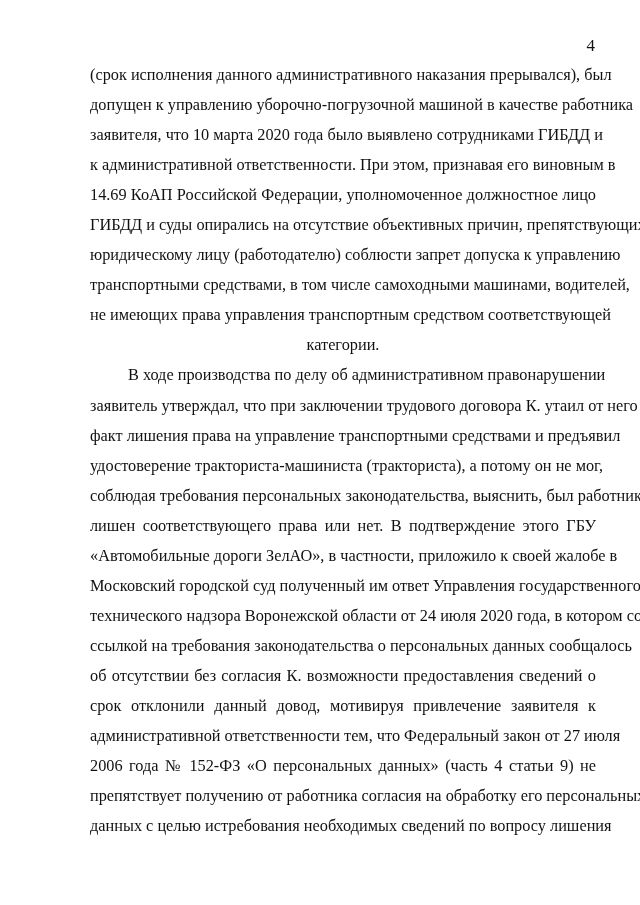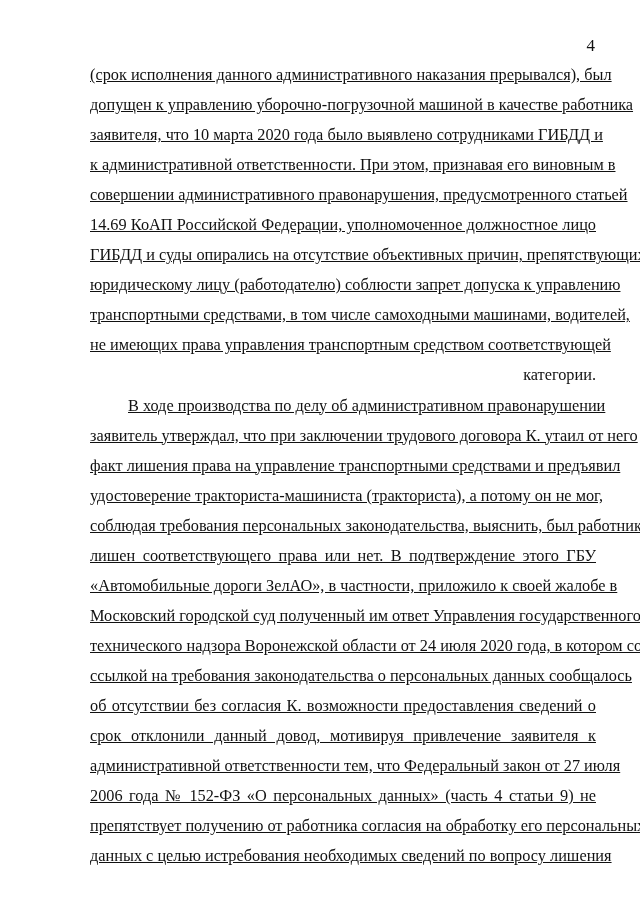--- a/index.html
+++ b/index.html
@@ -31,43 +31,41 @@
       line-height: 30.05px;
     }
     .line {
       display: block;
       white-space: nowrap;
       height: 30.05px;
     }
     .line.justify {
       text-align: justify;
       text-align-last: justify;
-      text-decoration: underline;
     }
     .line.last {
-      text-align: right;
+      text-align: center;
     }
     .line.indent {
       padding-left: 38px;
     }
   </style>
 </head>
 <body>
 
 <div>
   <div class="page-number">4</div>
 
   <div class="body-text">
 
     <div>
       <span class="line justify">(срок исполнения данного административного наказания прерывался), был</span>
       <span class="line justify">допущен к управлению уборочно-погрузочной машиной в качестве работника</span>
       <span class="line justify">заявителя, что 10 марта 2020 года было выявлено сотрудниками ГИБДД и</span>
       <span class="line justify">к административной ответственности. При этом, признавая его виновным в</span>
-      <span class="line justify">совершении административного правонарушения, предусмотренного статьей</span>
       <span class="line justify">14.69 КоАП Российской Федерации, уполномоченное должностное лицо</span>
       <span class="line justify">ГИБДД и суды опирались на отсутствие объективных причин, препятствующих</span>
       <span class="line justify">юридическому лицу (работодателю) соблюсти запрет допуска к управлению</span>
       <span class="line justify">транспортными средствами, в том числе самоходными машинами, водителей,</span>
       <span class="line justify">не имеющих права управления транспортным средством соответствующей</span>
       <span class="line last">категории.</span>
     </div>
 
     <div>
       <span class="line justify indent">В ходе производства по делу об административном правонарушении</span>

